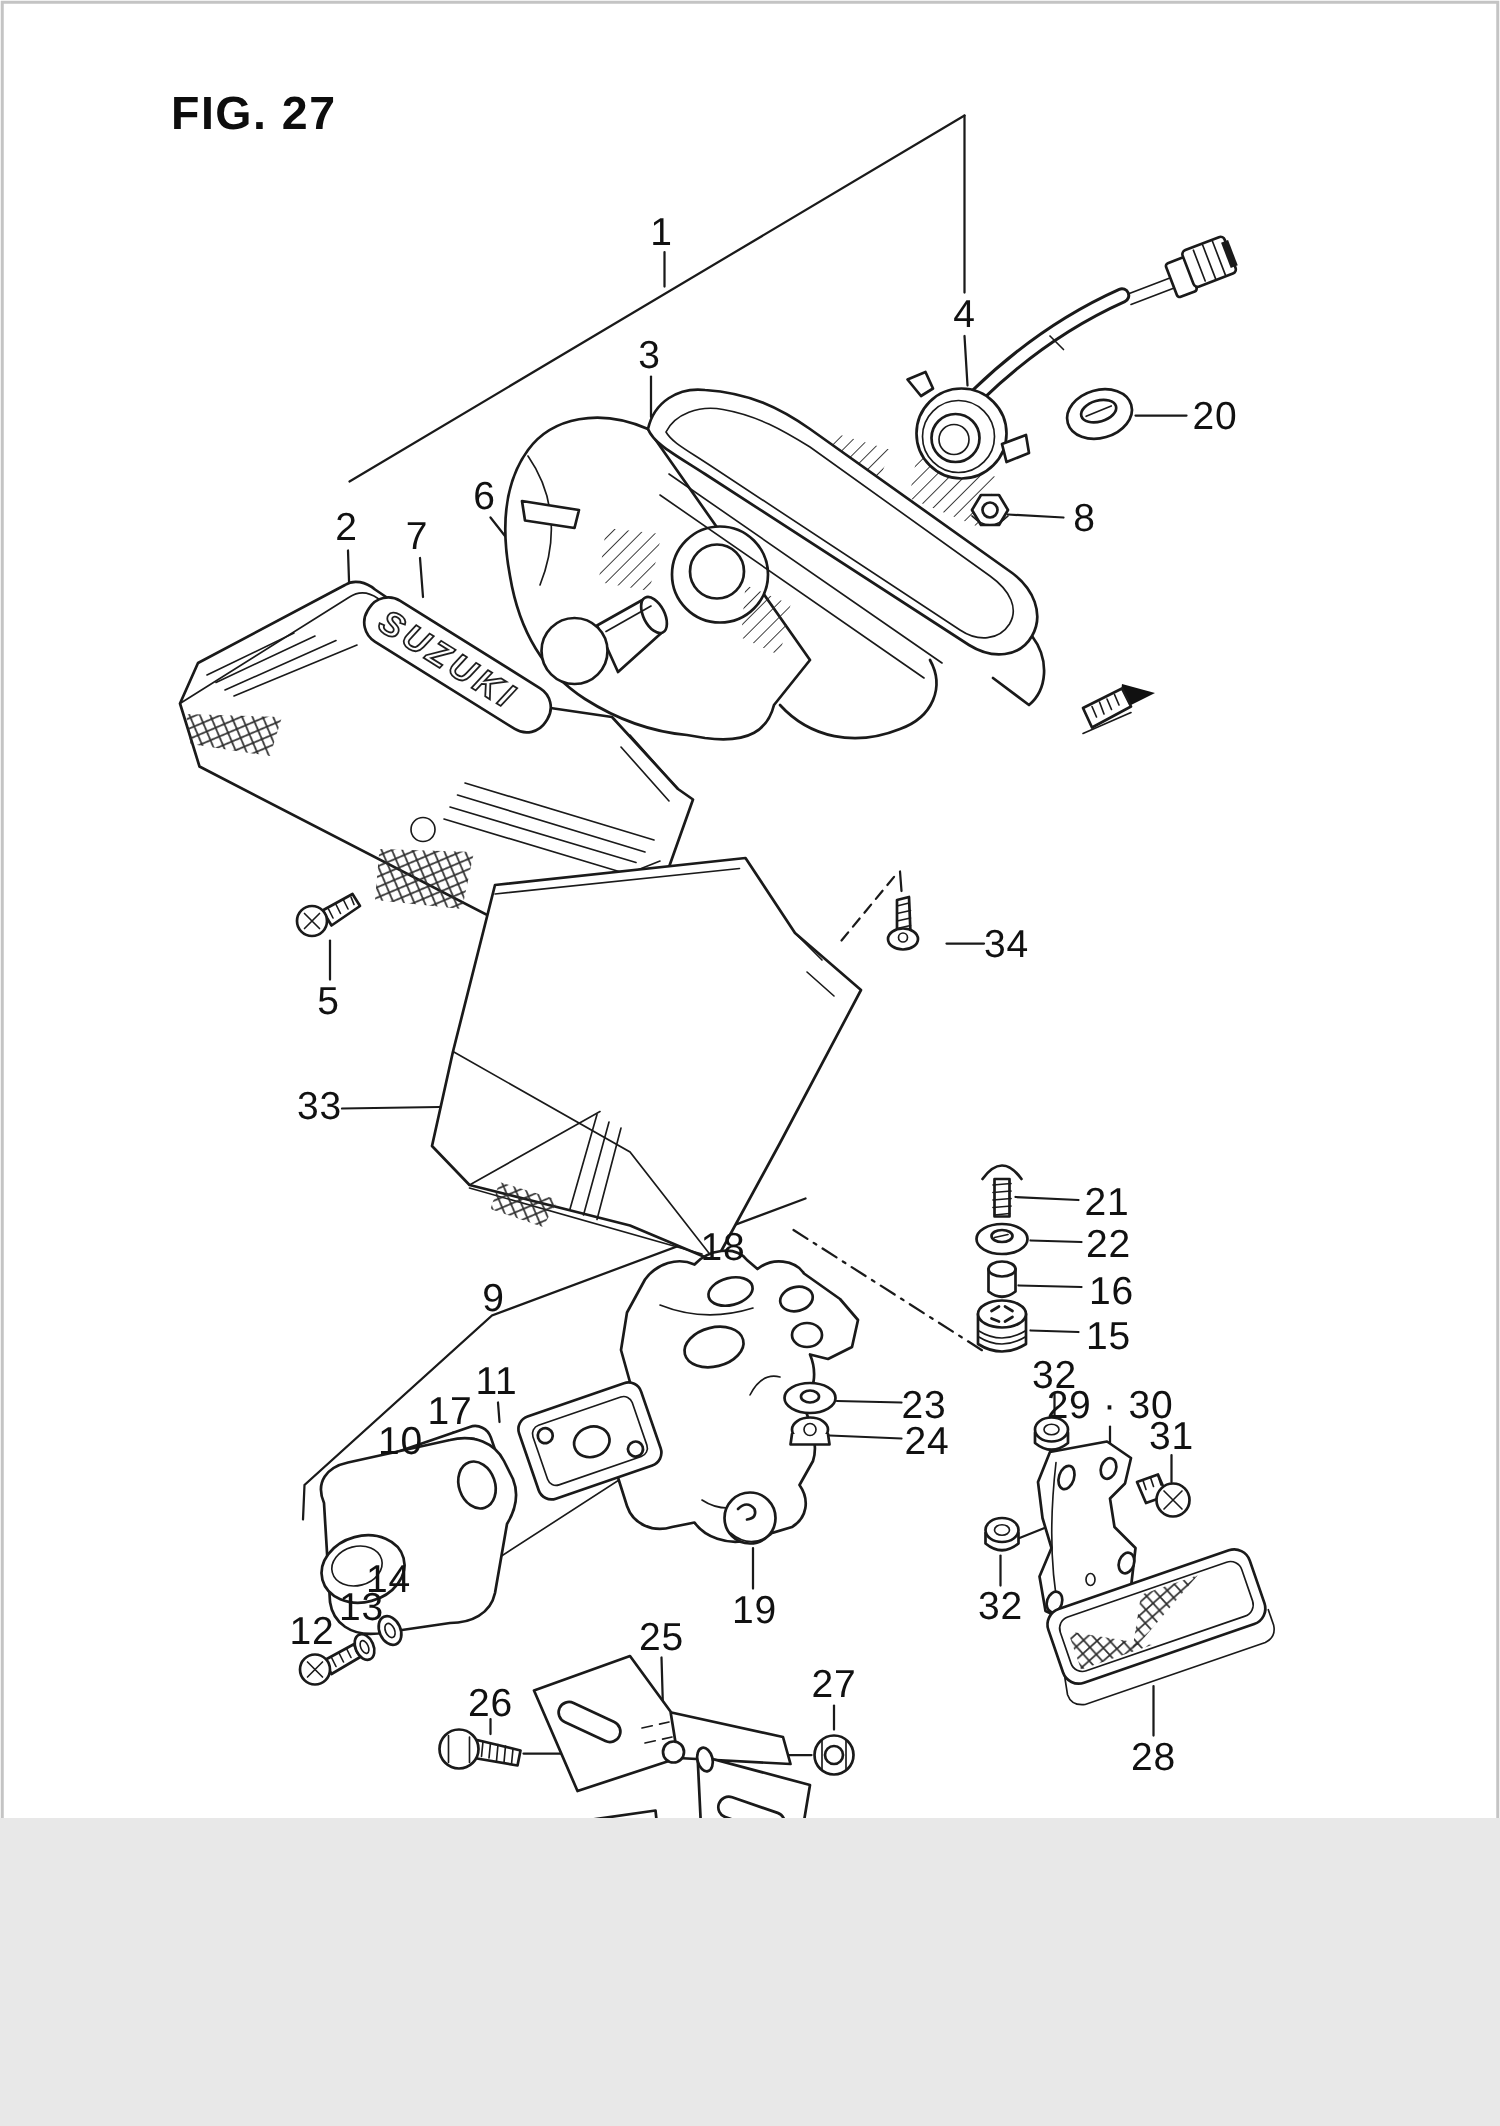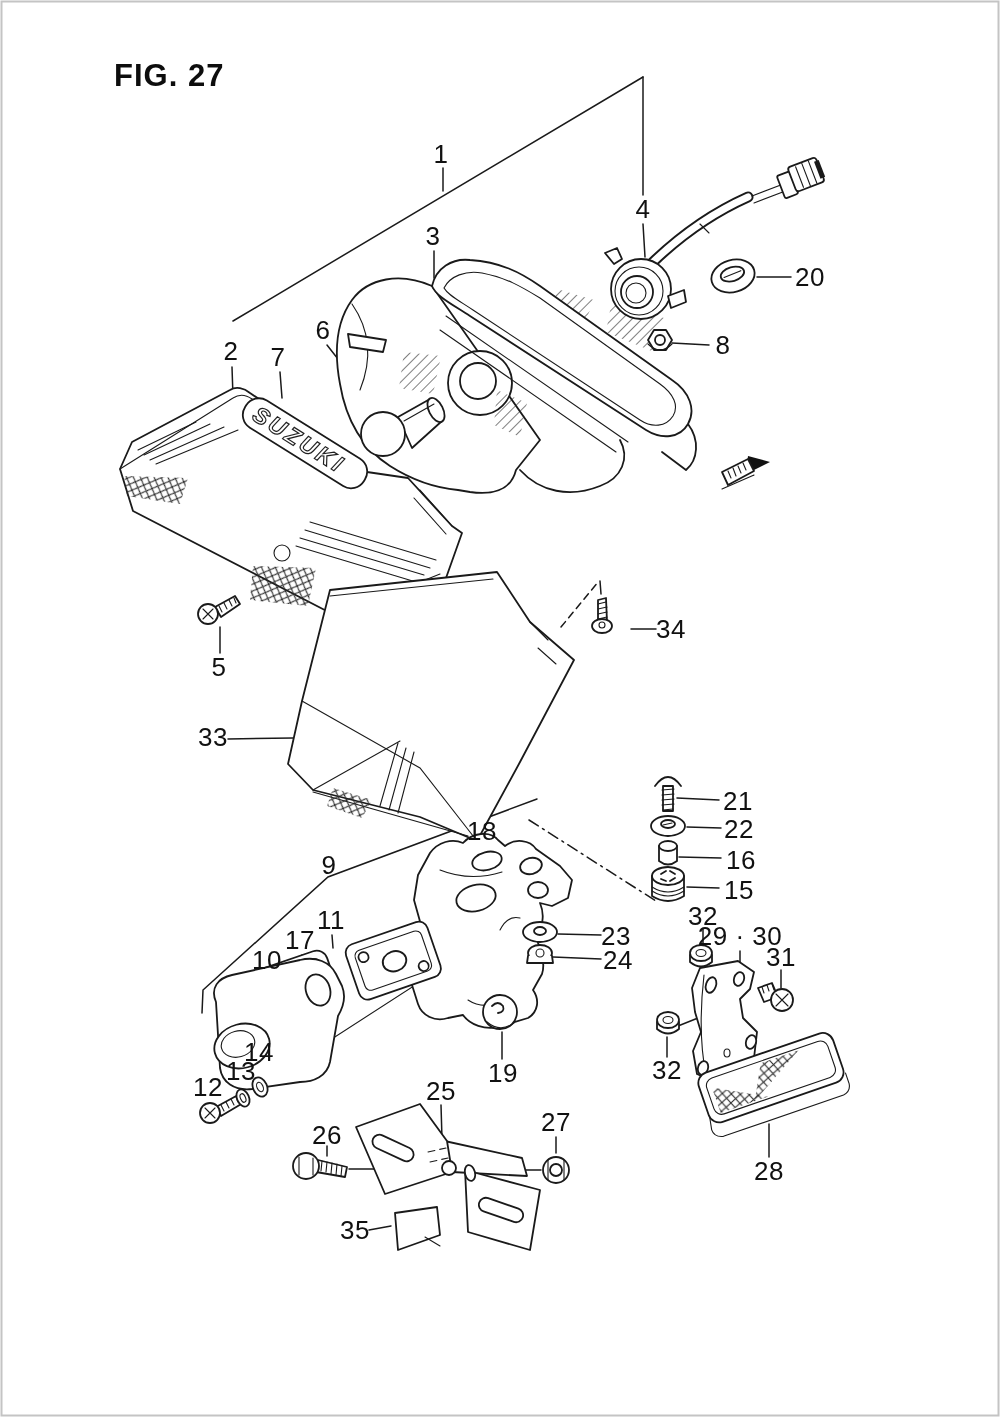--- a/index.html
+++ b/index.html
@@ -1,17 +1,17 @@
 <!DOCTYPE html>
 <html><head>
 <meta charset="utf-8">
 <style>
   html,body { margin:0; padding:0; background:#e8e8e8; }
   .page {
-    position:relative; width:1000px; height:1417px; background:#ffffff;
+    position:relative; width:1000px; height:1212px; background:#ffffff;
     margin:0 auto; overflow:hidden;
     font-family:"Liberation Sans", sans-serif;
   }
   svg { position:absolute; left:0; top:0; }
   .art { stroke:#1a1a1a; stroke-width:1.8; fill:none; stroke-linecap:round; stroke-linejoin:round; }
   .artthin { stroke:#1a1a1a; stroke-width:1.1; fill:none; stroke-linecap:round; }
   .fillw { fill:#ffffff; }
   .leader { stroke:#1a1a1a; stroke-width:1.5; fill:none; stroke-linecap:round; }
   .dashdot { stroke-dasharray:11 5 2 5; }
   .dashed { stroke-dasharray:7 5; }

